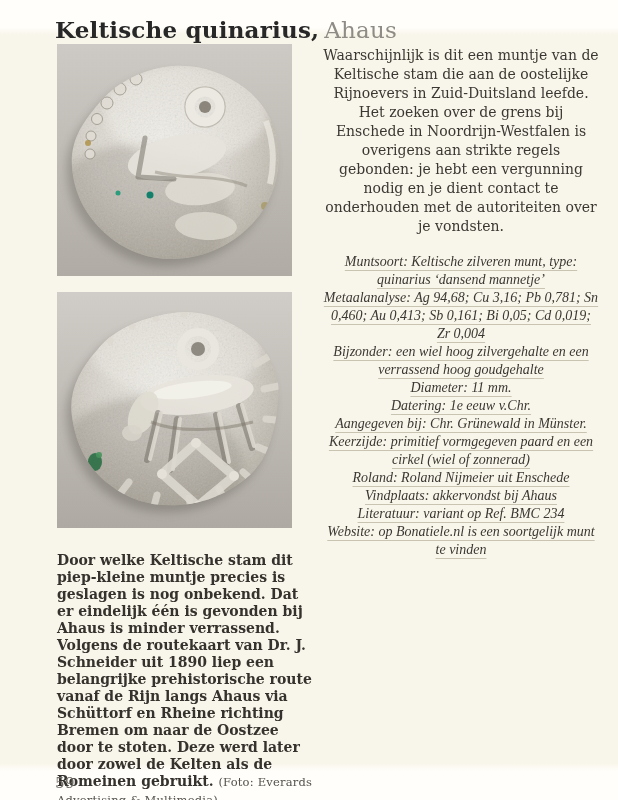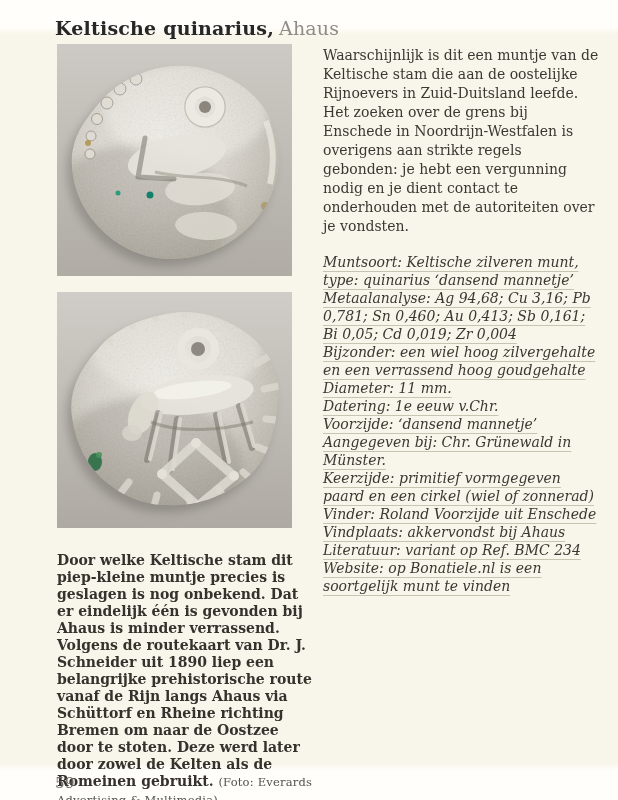--- a/index.html
+++ b/index.html
@@ -5,44 +5,44 @@
   html,body{margin:0;padding:0;}
   body{
     width:618px;height:800px;overflow:hidden;
     font-family:"DejaVu Serif","Liberation Serif",serif;
     background:linear-gradient(180deg,#fffefa 0,#fffefa 27px,#f8f5ea 35px,#f8f5ea 763px,#fffefa 771px,#fffefa 100%);
     position:relative;
   }
   .page{position:absolute;inset:0;}
   .title{
     position:absolute;left:55px;top:3px;
-    font-size:19px;line-height:24px;letter-spacing:.2px;
+    font-size:23px;line-height:24px;letter-spacing:.2px;
     color:#272727;font-weight:bold;white-space:nowrap;
   }
   .title .loc{color:#8f8c85;font-weight:normal;margin-left:5px;}
   .photo{
     position:absolute;left:57px;width:235px;overflow:hidden;
   }
   .photo svg{display:block;width:100%;height:100%;}
   .photo1{top:44px;height:232px;}
   .photo2{top:292px;height:236px;}
   .caption{
     position:absolute;left:57px;top:538px;width:258px;
     font-size:14px;line-height:17px;color:#35322d;font-weight:bold;
   }
   .caption .credit{
     font-weight:normal;font-size:11.5px;color:#55524c;letter-spacing:.2px;
   }
   .rightcol{
-    position:absolute;left:323px;top:46px;width:276px;
+    position:absolute;left:323px;top:46px;width:276px;text-align:center;
   }
   .intro{
     font-size:14px;line-height:19px;color:#3b3833;margin:0 0 17px 0;
   }
-  .details{font-size:14px;line-height:18px;color:#3b3833;font-style:italic;}
+  .details{font-size:14px;line-height:18px;color:#3b3833;font-style:italic;font-family:Liberation Serif, serif;}
   .detail-item{
     text-decoration:underline;
     text-decoration-color:#c9c4b2;
     text-decoration-thickness:1px;
     text-underline-offset:3.5px;
   }
   .pagenum{
     position:absolute;left:55px;top:774px;
     font-size:15px;color:#6f6c66;letter-spacing:.5px;
   }
@@ -192,24 +192,23 @@
   <p class="caption"><span>Door welke Keltische stam dit piep-kleine muntje precies is geslagen is nog onbekend. Dat er eindelijk één is gevonden bij Ahaus is minder verrassend. Volgens de routekaart van Dr. J. Schneider uit 1890 liep een belangrijke prehistorische route vanaf de Rijn langs Ahaus via Schüttorf en Rheine richting Bremen om naar de Oostzee door te stoten. Deze werd later door zowel de Kelten als de Romeinen gebruikt.</span> <span class="credit">(Foto: Everards Advertising &amp; Multimedia)</span></p>
 
   <div class="rightcol">
     <p class="intro">Waarschijnlijk is dit een muntje van de Keltische stam die aan de oostelijke Rijnoevers in Zuid-Duitsland leefde. Het zoeken over de grens bij Enschede in Noordrijn-Westfalen is overigens aan strikte regels gebonden: je hebt een vergunning nodig en je dient contact te onderhouden met de autoriteiten over je vondsten.</p>
     <div class="details">
       <div class="detail-item">Muntsoort: Keltische zilveren munt, type: quinarius ‘dansend mannetje’</div>
       <div class="detail-item">Metaalanalyse: Ag 94,68; Cu 3,16; Pb 0,781; Sn 0,460; Au 0,413; Sb 0,161; Bi 0,05; Cd 0,019; Zr 0,004</div>
       <div class="detail-item">Bijzonder: een wiel hoog zilvergehalte en een verrassend hoog goudgehalte</div>
       <div class="detail-item">Diameter: 11 mm.</div>
       <div class="detail-item">Datering: 1e eeuw v.Chr.</div>
-      <div class="detail-item">Voorzijde: ‘dansend mannetje’</div>
       <div class="detail-item">Aangegeven bij: Chr. Grünewald in Münster.</div>
       <div class="detail-item">Keerzijde: primitief vormgegeven paard en een cirkel (wiel of zonnerad)</div>
-      <div class="detail-item">Vinder: Roland Voorzijde uit Enschede</div>
+      <div class="detail-item">Roland: Roland Nijmeier uit Enschede</div>
       <div class="detail-item">Vindplaats: akkervondst bij Ahaus</div>
       <div class="detail-item">Literatuur: variant op Ref. BMC 234</div>
       <div class="detail-item">Website: op Bonatiele.nl is een soortgelijk munt te vinden</div>
     </div>
   </div>
 
   <div class="pagenum">59</div>
 
 </div>
 

